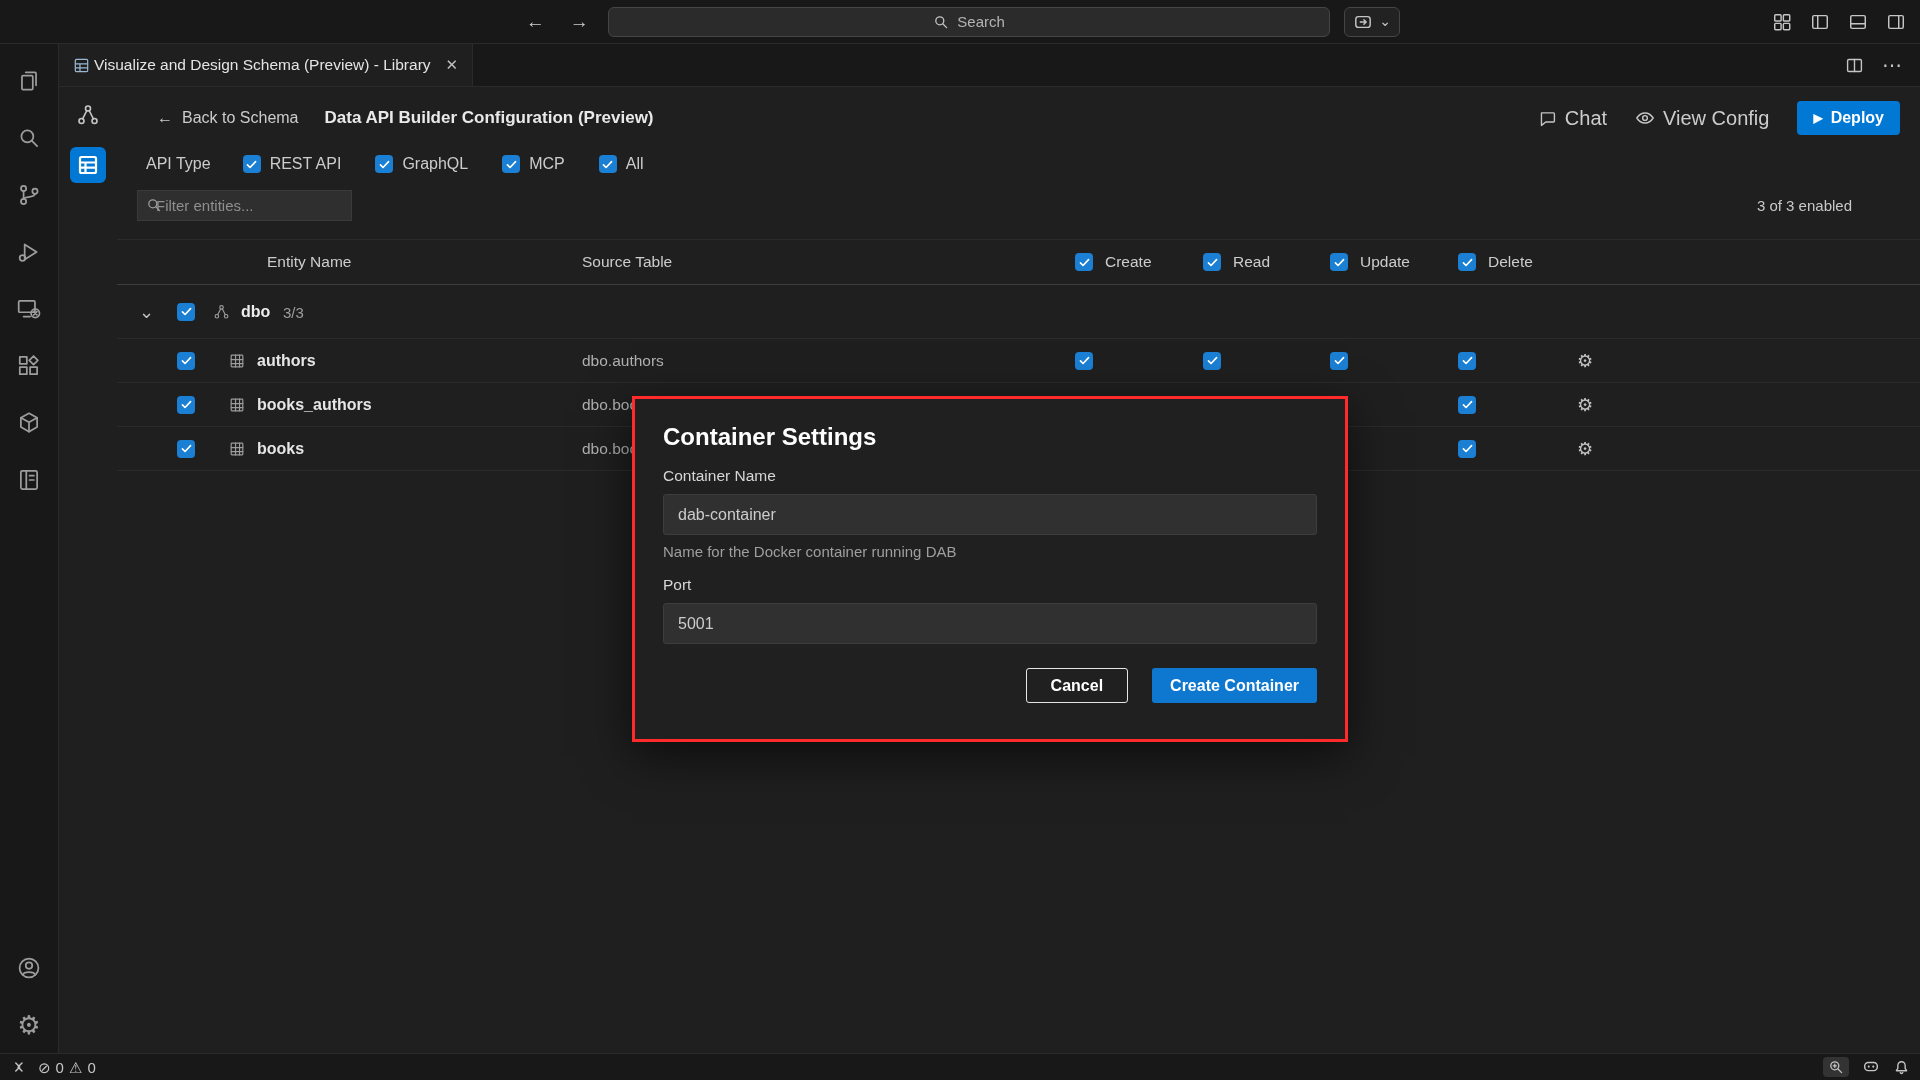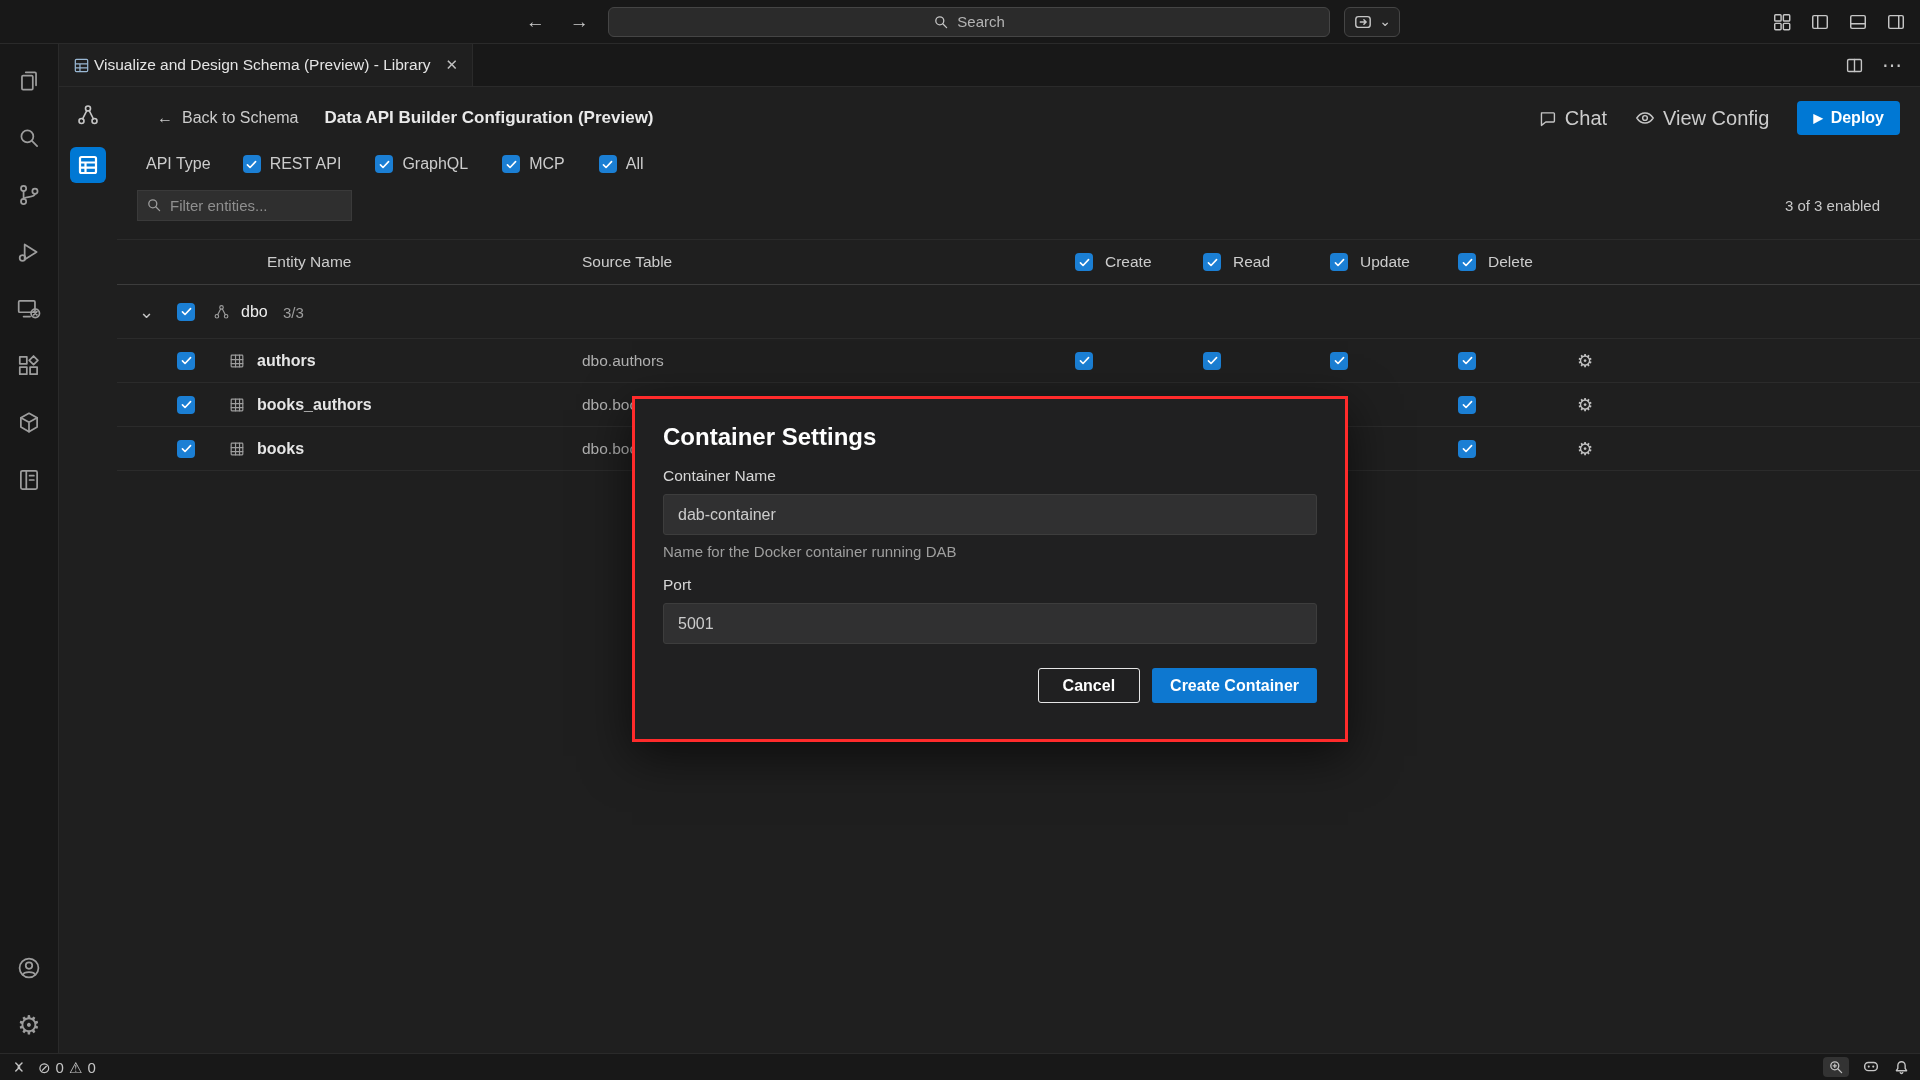--- a/index.html
+++ b/index.html
@@ -45,48 +45,48 @@
   .hdr-act{display:flex;align-items:center;gap:8px;color:#cccccc;cursor:pointer;font-size:20px}
   .deploy-btn{display:flex;align-items:center;gap:8px;background:#0078d4;color:#ffffff;border:none;border-radius:4px;height:34px;padding:0 16px;font-size:16px;font-weight:bold;font-family:inherit;cursor:pointer}
   .deploy-play{font-size:12px}
 
   .api-row{display:flex;align-items:center;margin:20px 20px 0 29px;gap:10px}
   .api-label{color:#cccccc;margin-right:22px}
   .api-opt{display:flex;align-items:center;gap:9px;margin-right:24px;cursor:pointer}
 
   .filter-row{display:flex;align-items:center;margin:17px 20px 0 20px}
   .filter-wrap{position:relative;width:215px}
-  .filter-wrap input{width:215px;height:31px;background:#2f2f2f;border:1px solid #3a3a3a;border-radius:0;color:#cccccc;font-size:15px;font-family:inherit;padding:0 10px 0 32px;outline:none}
+  .filter-wrap input{width:215px;height:31px;background:#2f2f2f;border:1px solid #3a3a3a;border-radius:0;color:#cccccc;font-size:15px;font-family:inherit;padding:0 10px 0 18px;outline:none}
   .filter-wrap input::placeholder{color:#8f8f8f}
   .filter-search-icon{position:absolute;left:9px;top:7px}
-  .enabled-summary{margin-left:auto;margin-right:20px;color:#c8c8c8;font-size:15px}
+  .enabled-summary{margin-left:auto;margin-right:48px;color:#c8c8c8;font-size:15px}
 
   
   .entity-table{margin-top:18px}
   .t-row{position:relative;border-bottom:1px solid #2b2b2b}
   .t-head{height:46px;border-top:1px solid #2b2b2b;border-bottom:1px solid #3c3c3c;color:#cccccc}
   .t-group{height:54px}
   .t-entity{height:44px}
   .cell{position:absolute;top:50%;transform:translateY(-50%);white-space:nowrap}
   .cb{width:18px;height:18px;border-radius:4px;background:#1b7fd4;display:inline-flex;align-items:center;justify-content:center;cursor:pointer}
   .chev{color:#c5c5c5;font-size:18px;cursor:pointer}
   .ent-name{color:#e6e6e6;font-weight:bold;font-size:16px}
-  .group-name{color:#eeeeee;font-weight:normal;font-size:16px}
+  .group-name{color:#eeeeee;font-weight:bold;font-size:16px}
   .group-count{color:#9d9d9d;font-size:15px}
   .src{color:#b0b0b0;font-size:15.5px}
   .hdr-label{font-size:15.5px}
   .row-gear{font-size:18px;color:#c0c0c0;cursor:pointer}
 
   
   .dialog{position:absolute;left:632px;top:396px;width:716px;height:346px;background:#202021;border:3px solid #ff2b2b;box-shadow:0 14px 46px rgba(0,0,0,.6);padding:24px 28px;z-index:10}
   .dlg-title{font-size:24px;font-weight:bold;color:#ffffff;margin-bottom:16px}
   .dlg-label{color:#d6d6d6;font-size:15.5px;margin-bottom:9px}
   .dlg-input{width:100%;height:41px;background:#303031;border:1px solid #3d3d3d;border-radius:3px;color:#cccccc;font-size:16px;font-family:inherit;padding:0 14px;outline:none}
   .dlg-help{color:#9f9f9f;font-size:15px;margin:8px 0 16px}
-  .dlg-buttons{display:flex;justify-content:flex-end;gap:12px;margin-top:24px}
+  .dlg-buttons{display:flex;justify-content:flex-end;gap:24px;margin-top:24px}
   .btn-cancel{background:transparent;border:1px solid #e6e6e6;color:#ffffff;height:35px;padding:0 24px;border-radius:3px;font-size:16px;font-weight:bold;font-family:inherit;cursor:pointer}
   .btn-primary{background:#0e78d0;border:none;color:#ffffff;height:35px;padding:0 18px;border-radius:3px;font-size:16px;font-weight:bold;font-family:inherit;cursor:pointer}
 
   
   .statusbar{position:absolute;left:0;right:0;bottom:0;height:27px;background:#181818;border-top:1px solid #2a2a2a;display:flex;align-items:center;padding:0 10px;font-size:15px;color:#c5c5c5}
   .sb-item{display:flex;align-items:center;gap:5px;margin-right:12px;cursor:pointer}
   .sb-right{margin-left:auto;display:flex;align-items:center;gap:13px}
   .sb-glyph{font-size:15px;line-height:1}
   .zoom-box{background:#333333;border-radius:4px;padding:2px 5px;display:flex;align-items:center}
 </style>

